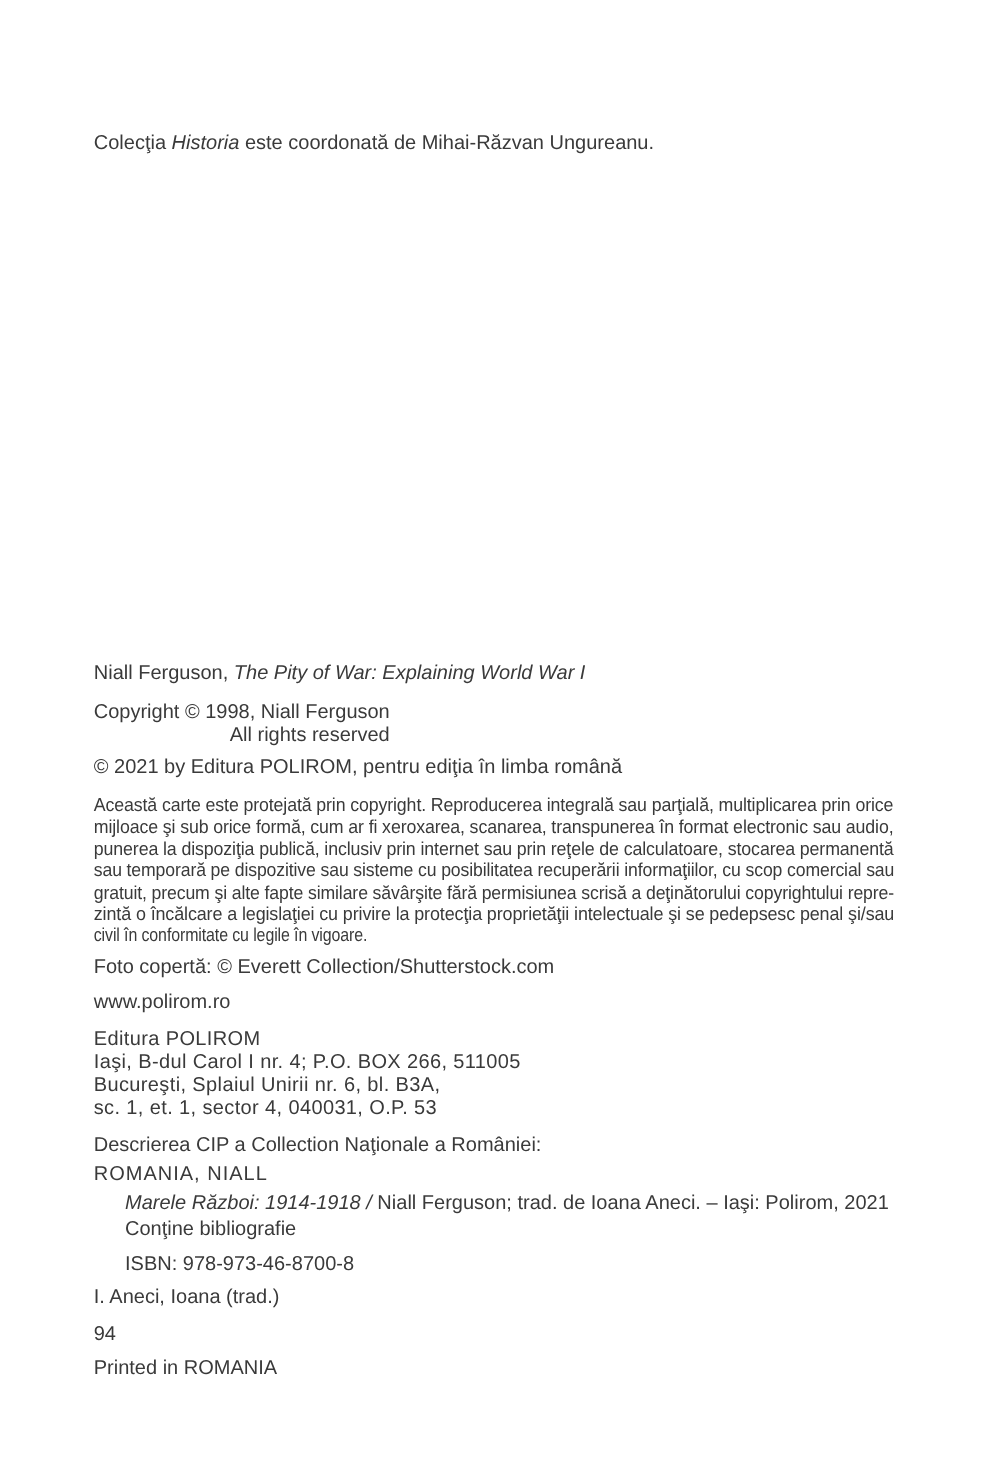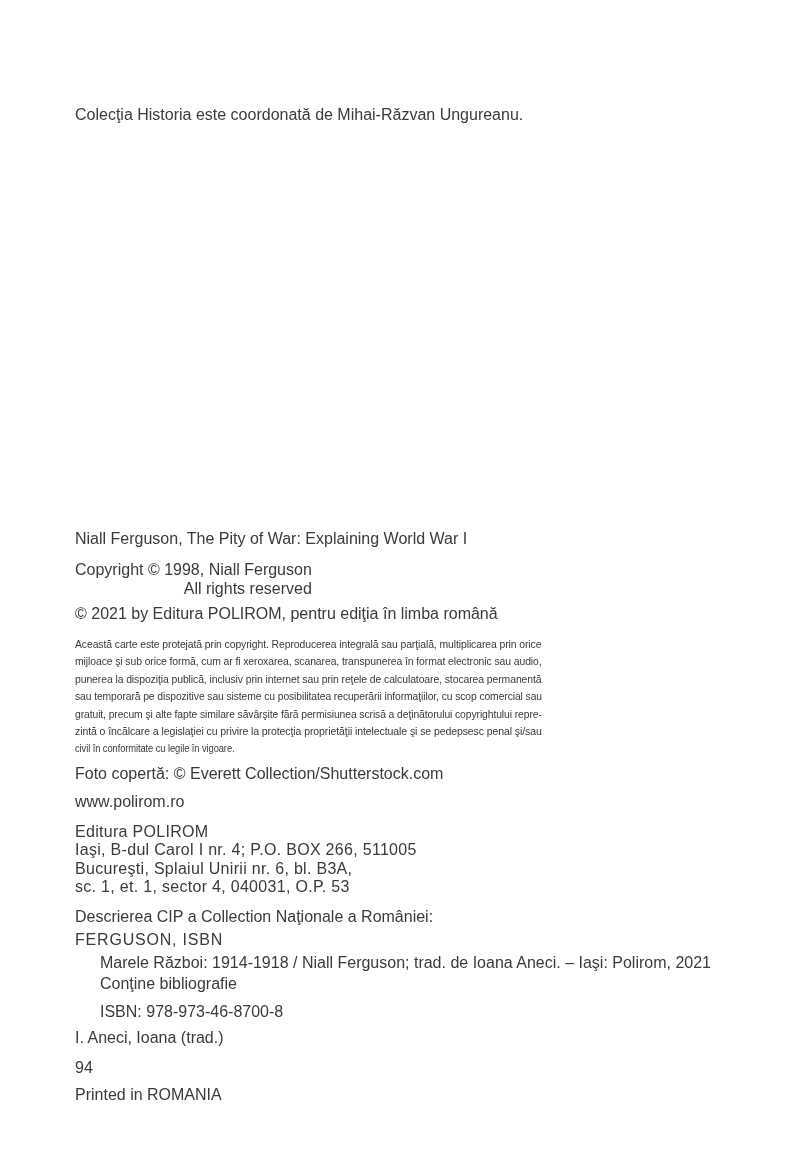--- a/index.html
+++ b/index.html
@@ -11,27 +11,27 @@
     position: relative;
     width: 800px;
     height: 1175px;
     background: #ffffff;
     font-family: "Liberation Sans", "DejaVu Sans", sans-serif;
     color: #3a3a3a;
     font-size: 16px;
     overflow: hidden;
   }
   .abs { position: absolute; left: 75px; }
-  .it { }
+  .it { font-style: italic; }
 
   .collection-note   { top: 106px; }
   .original-title    { top: 530px; }
   .copyright-block   { top: 560px; line-height: 19px; text-align: right; }
   .edition-line      { top: 605px; }
-  .legal-paragraph   { top: 636px; line-height: 17.4px; font-size: 11px; }
+  .legal-paragraph   { top: 636px; line-height: 17.4px; font-size: 15px; }
   .legal-line        { width: max-content; white-space: nowrap; transform-origin: 0 50%; letter-spacing: -0.1px; }
   .cover-credit      { top: 765px; }
   .website           { top: 793px; }
   .publisher-block   { top: 823px; line-height: 18.4px; letter-spacing: 0.3px; }
   .cip-header        { top: 908px; }
   .cip-author        { top: 931px; letter-spacing: 0.8px; }
   .cip-entry         { top: 952px; left: 100px; line-height: 21px; }
   .isbn-line         { top: 1003px; left: 100px; }
   .translator-line   { top: 1029px; }
   .udc-line          { top: 1059px; }
@@ -75,21 +75,21 @@
     <div>Editura POLIROM</div>
     <div>
         <div>Iaşi, B-dul Carol I nr. 4; P.O. BOX 266, 511005</div>
         <div>Bucureşti, Splaiul Unirii nr. 6, bl. B3A,</div>
         <div>sc. 1, et. 1, sector 4, 040031, O.P. 53</div>
       </div>
   </div>
 
   <div class="abs cip-header">Descrierea CIP a Collection Naţionale a României:</div>
 
-  <div class="abs cip-author">FERGUSON, ISBN</div>
+  <div class="abs cip-author">ROMANIA, NIALL</div>
 
   <div class="abs cip-entry">
     <div>
       <span class="it">Marele Război: 1914-1918 /</span><span> Niall Ferguson; trad. de Ioana Aneci. – Iaşi: Polirom, 2021</span>
     </div>
     <div>Conţine bibliografie</div>
   </div>
 
   <div class="abs isbn-line">ISBN: 978-973-46-8700-8</div>
 

